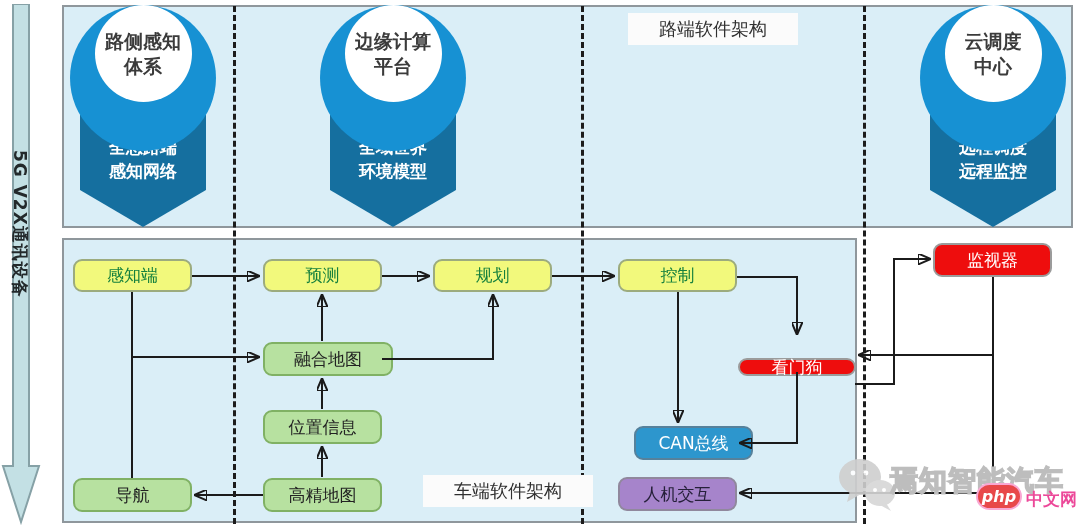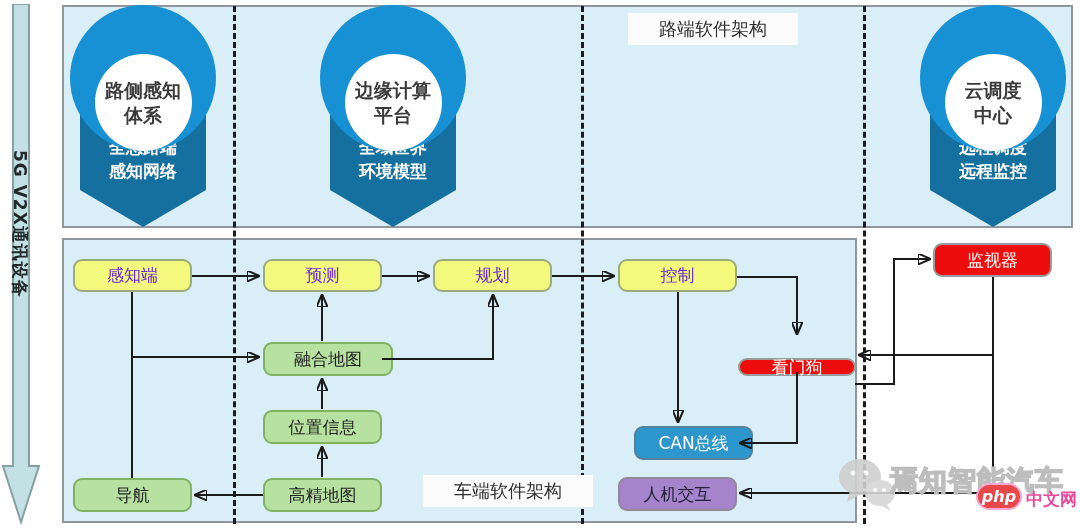--- a/index.html
+++ b/index.html
@@ -35,40 +35,40 @@
     position:absolute; left:10px; top:99px; width:126px; height:123px;
     background:var(--badge-ribbon,#156f9f);
     clip-path:polygon(0 9%, 50% 0, 100% 9%, 100% 70%, 50% 100%, 0 70%);
     text-align:center; color:#fff; font-size:17px; font-weight:600;
     line-height:24px; padding-top:31px; box-sizing:border-box;
   }
   .badge .ribbon span { display:block; }
   .badge .circ {
     position:absolute; left:0; top:0; width:146px; height:146px;
     border-radius:50%; background:var(--badge-circle,#1791d3);
-    display:flex; align-items:flex-end; justify-content:center;
+    display:flex; align-items:flex-start; justify-content:center;
   }
   .badge .circ-inner {
     width:97px; height:97px; border-radius:50%; background:#fff;
     display:flex; flex-direction:column; align-items:center; justify-content:center;
     font-size:19px; font-weight:bold; color:#3b3b3b; line-height:25px; text-align:center;
   }
   .badge .circ-inner span { display:block; }
   
   .sec-label {
     position:absolute; background:#fbfbfb; color:#2f2f2f;
     font-size:18px; padding:4px 31px; z-index:3; white-space:nowrap;
   }
   
   .node {
     position:absolute; box-sizing:border-box; border-radius:9px;
     display:flex; align-items:center; justify-content:center;
     font-size:17px; border:2px solid; z-index:3; white-space:nowrap;
   }
-  .node.yellow { background:var(--node-yellow,#f2f97c); border-color:#9cab7e; color:#6d28d9; }
+  .node.yellow { background:var(--node-yellow,#f2f97c); border-color:#9cab7e; color:#15803d; }
   .node.green  { background:var(--node-green,#b7e1a0);  border-color:#80b164; color:#222; }
   .node.red    { background:var(--node-red,#ee0d0d);    border-color:#9b9b9b; color:#fff; }
   .node.blue   { background:var(--node-blue,#2d96cd);   border-color:#56819b; color:#fff;margin-left:16px; }
   .node.purple { background:var(--node-purple,#a684cb); border-color:#90889d; color:#26203a; }
   
   .connectors { position:absolute; left:0; top:0; z-index:4; pointer-events:none; }
   .connectors path { stroke:#1b1b1b; stroke-width:2; fill:none; }
   
   .watermark { position:absolute; left:0; top:0; width:1080px; height:528px; z-index:5; pointer-events:none; }
   .wm-wechat { position:absolute; left:836px; top:456px; opacity:.9; }

